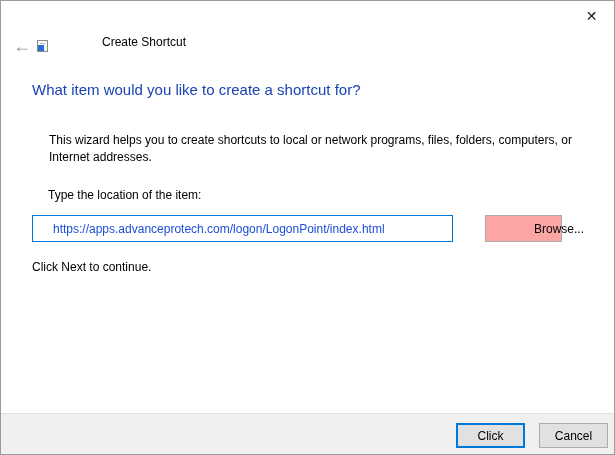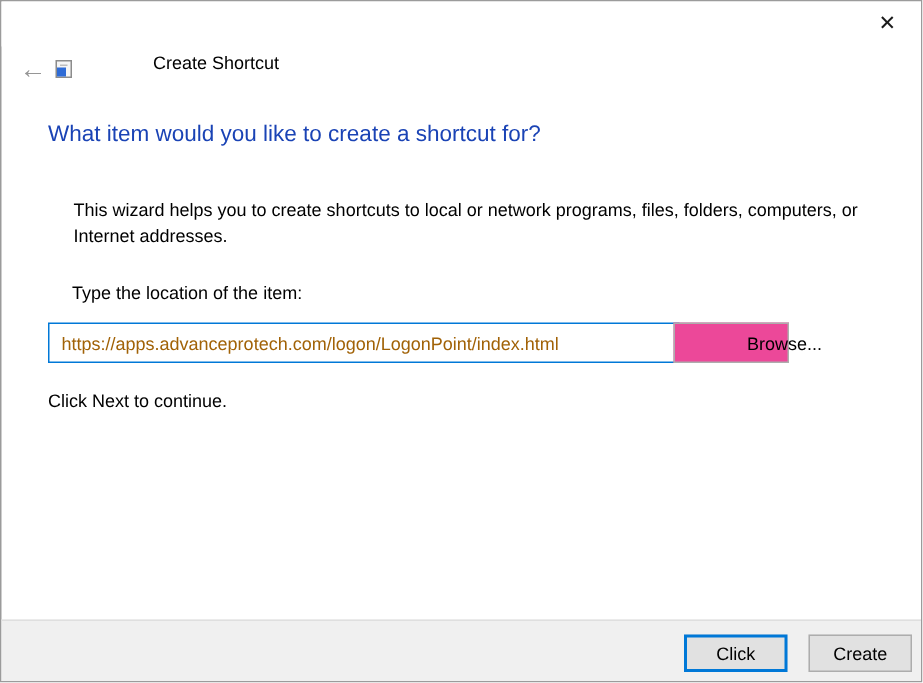--- a/index.html
+++ b/index.html
@@ -73,28 +73,28 @@
   }
   .location-label {
     position: absolute; left: 31px; top: 127px;
     font-size: 12px; color: #000000; margin-left: 16px;
   }
   .location-input {
     position: absolute; left: 31px; top: 154px;
     width: 421px; height: 27px;
     border: 1px solid #0078d7;
     font-family: "Liberation Sans", "DejaVu Sans", sans-serif;
-    font-size: 12px; color: #a16207;
-    padding: 0 8px;
+    font-size: 12px; color: #1d4ed8;
+    padding: 0 20px;
     outline: none;
   }
   .browse-btn {
-    position: absolute; left: 448px; top: 154px;
+    position: absolute; left: 484px; top: 154px;
     width: 77px; height: 27px;
-    background: #ec4899;
+    background: #fca5a5;
     border: 1px solid #adadad;
     font-family: "Liberation Sans", "DejaVu Sans", sans-serif;
     font-size: 12px; color: #000000; padding-left: 48px;
   }
   .hint {
     position: absolute; left: 31px; top: 199px;
     font-size: 12px; color: #000000;
   }
 
   
@@ -146,16 +146,16 @@
 
     <input class="location-input" type="text" value="https://apps.advanceprotech.com/logon/LogonPoint/index.html" style="">
 
     <button class="browse-btn">Browse...</button>
 
     <div class="hint">Click Next to continue.</div>
   </div>
 
   <div class="footer">
     <button class="btn btn-next">Click</button>
-    <button class="btn btn-cancel">Create</button>
+    <button class="btn btn-cancel">Cancel</button>
   </div>
 
 </div>
 
 </body></html>

